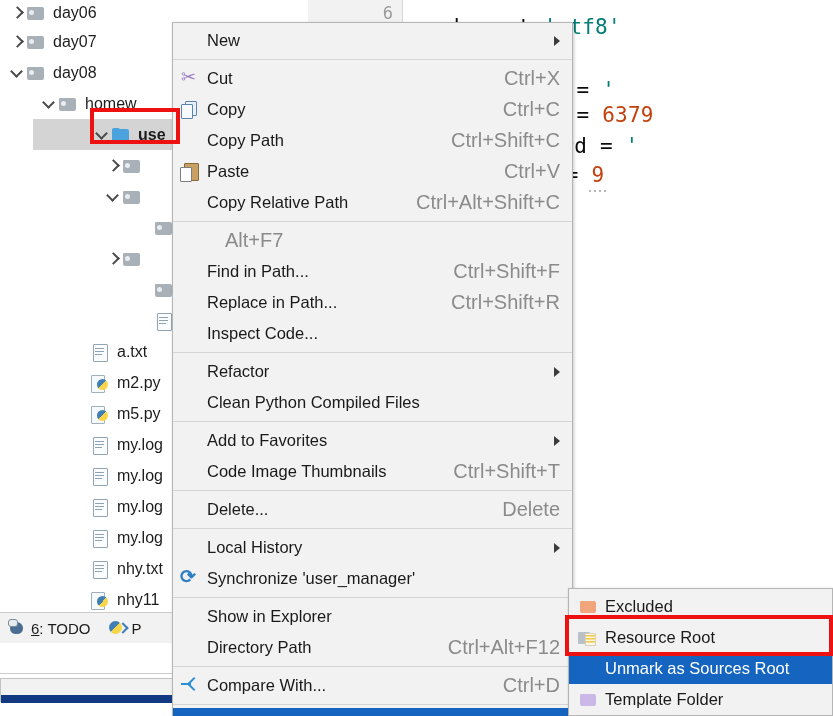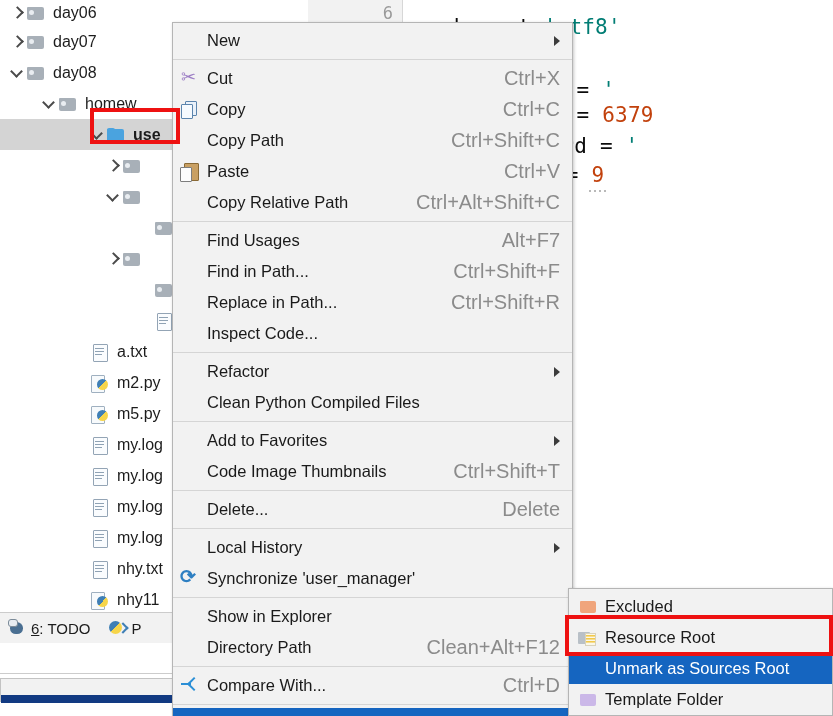--- a/index.html
+++ b/index.html
@@ -434,21 +434,21 @@
       <span class="ic folder-grey"></span>
       <span class="tree-label">day08</span>
     </div>
 
     <div class="tree-row" style="margin-left:40px;">
       <span class="tw-arrow down"></span>
       <span class="ic folder-grey"></span>
       <span class="tree-label">homew</span>
     </div>
 
-    <div class="tree-row selected" style="padding-left:88px;">
+    <div class="tree-row selected" style="padding-left:60px;margin-left:33px;">
       <span class="tw-arrow down"></span>
       <span class="ic folder-blue"></span>
       <span class="tree-label" style="font-weight:600;">use</span>
     </div>
 
     <div class="tree-row" style="margin-left:104px;">
       <span class="tw-arrow right"></span>
       <span class="ic folder-grey"></span>
       <span class="tree-label"></span>
     </div>
@@ -584,21 +584,20 @@
       <span class="mi-accel">Ctrl+V</span>
     </div>
 
     <div class="mi">
       <span class="mi-label">Copy Relative Path</span>
       <span class="mi-accel">Ctrl+Alt+Shift+C</span>
     </div>
     <div class="mi-sep"></div>
 
     <div class="mi">
-      <span class="mi-label">Find Usages</span>
       <span class="mi-accel">Alt+F7</span>
     </div>
 
     <div class="mi">
       <span class="mi-label">Find in Path...</span>
       <span class="mi-accel">Ctrl+Shift+F</span>
     </div>
 
     <div class="mi">
       <span class="mi-label">Replace in Path...</span>
@@ -647,21 +646,21 @@
       <span class="mi-label">Synchronize 'user_manager'</span>
     </div>
     <div class="mi-sep"></div>
 
     <div class="mi">
       <span class="mi-label">Show in Explorer</span>
     </div>
 
     <div class="mi">
       <span class="mi-label">Directory Path</span>
-      <span class="mi-accel">Clean+Alt+F12</span>
+      <span class="mi-accel">Ctrl+Alt+F12</span>
     </div>
     <div class="mi-sep"></div>
 
     <div class="mi">
       <span class="mi-icon gi-compare"></span>
       <span class="mi-label">Compare With...</span>
       <span class="mi-accel">Ctrl+D</span>
     </div>
     <div class="mi-sep"></div>
 

